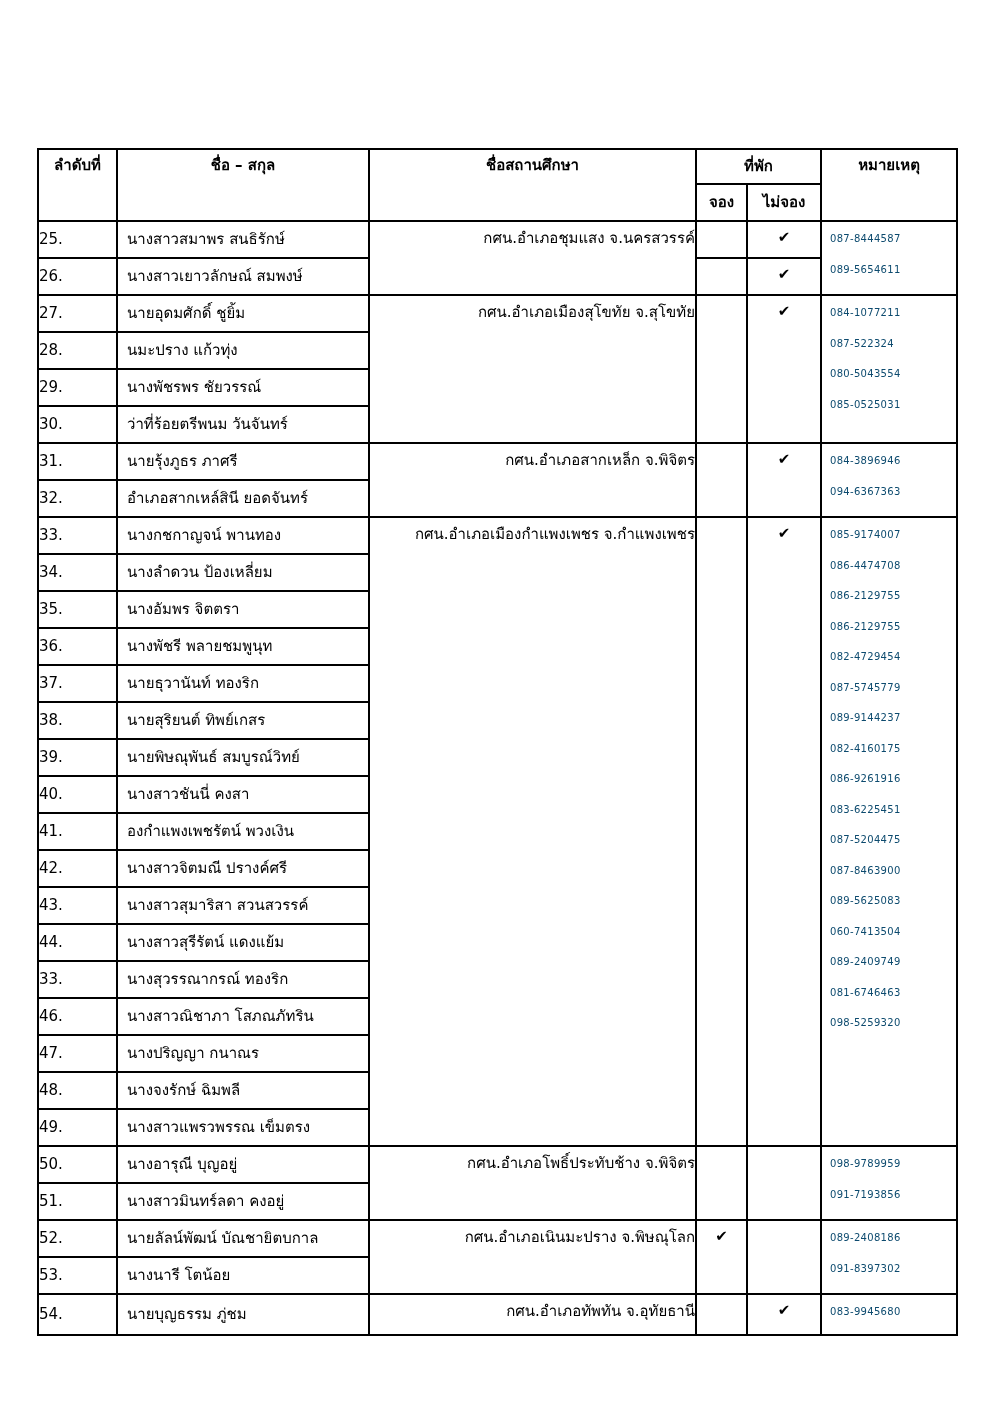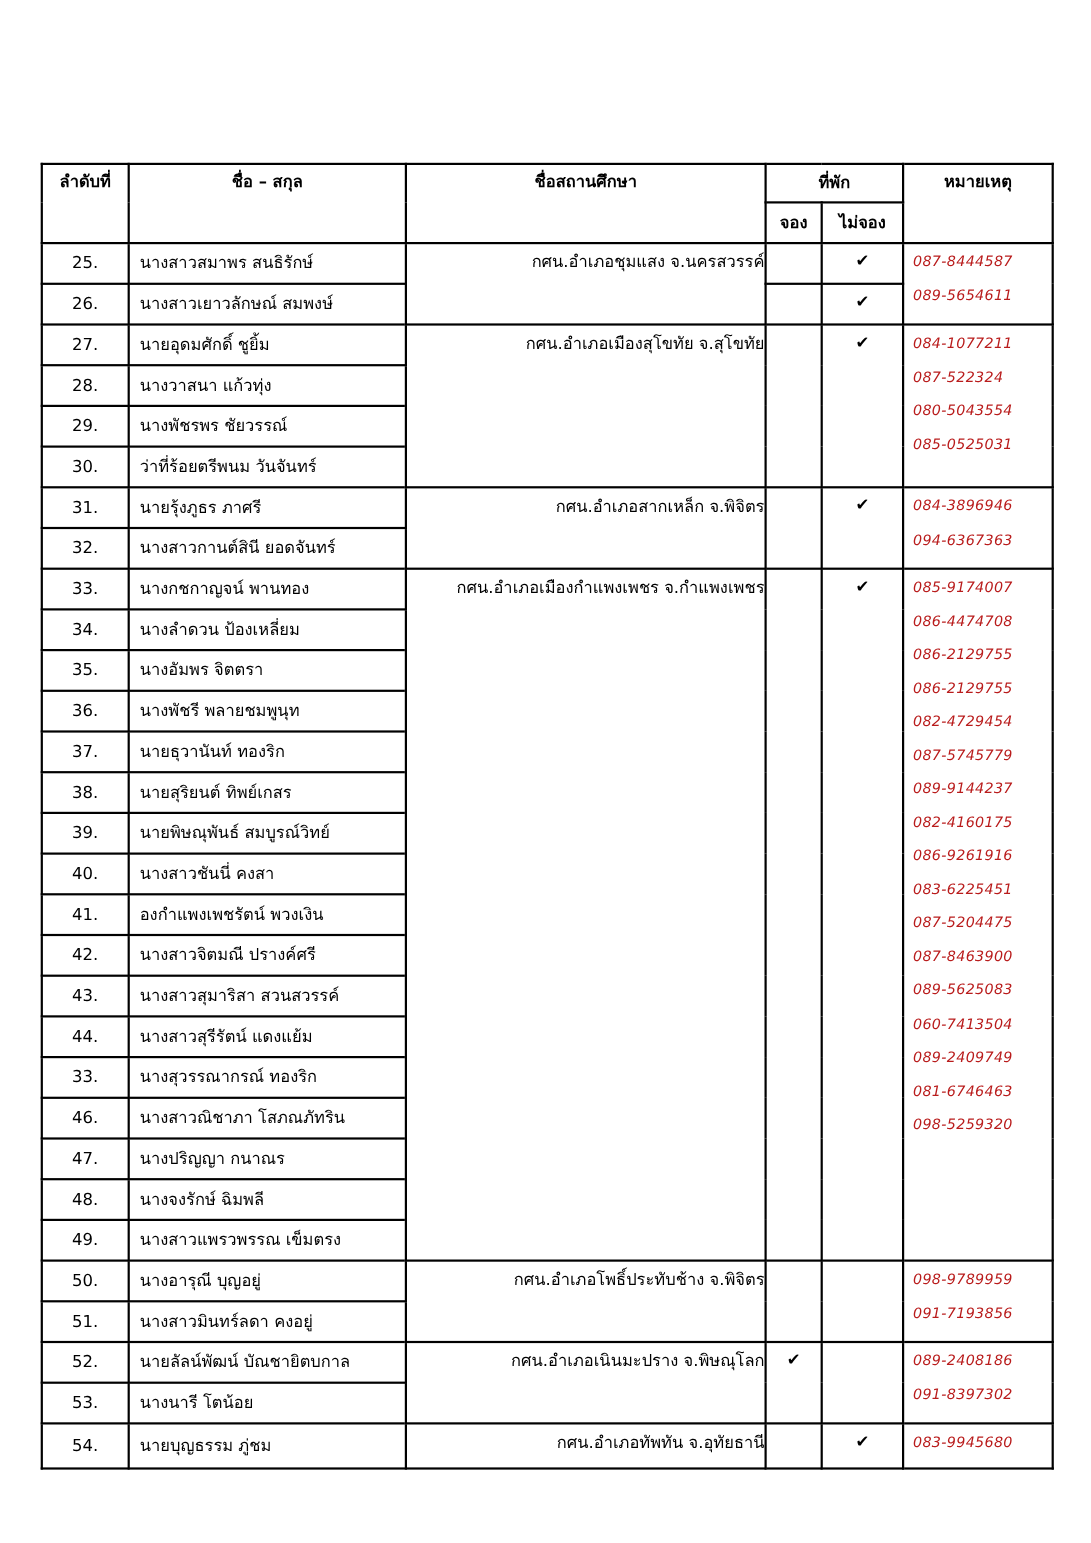--- a/index.html
+++ b/index.html
@@ -7,27 +7,27 @@
   .page { position: absolute; left: 37px; top: 124px; margin-top: 24px; }
   table.roster { border-collapse: collapse; table-layout: fixed; width: 919px; }
   table.roster td, table.roster th { border: 2px solid #000; padding: 0; font-size: 15px; line-height: 1; box-sizing: border-box; }
   table.roster th { font-weight: bold; font-size: 15px; vertical-align: top; }
   .h1 { height: 35px; }
   .h2 { height: 37px; }
   .th-idx, .th-name, .th-school, .th-note { padding-top: 8px !important; text-align: center; }
   .th-stay { text-align: center; vertical-align: middle !important; padding-top: 0 !important; }
   .th-sub { text-align: center; vertical-align: middle !important; }
   tr.dr { height: 37px; }
-  td.idx { text-align: center; vertical-align: middle; font-size: 16px; }
+  td.idx { text-align: left; vertical-align: middle; font-size: 16px; }
   td.name { text-align: left; padding-left: 9px !important; vertical-align: middle; font-size: 16px; white-space: nowrap; overflow: hidden; }
   td.school { text-align: right; vertical-align: top; padding-top: 9px !important; font-size: 15px; white-space: nowrap; }
   td.book { text-align: center; vertical-align: top; padding-top: 8px !important; }
   td.note { vertical-align: top; padding-left: 8px !important; padding-top: 8px !important; }
   .check { display: inline-block; font-size: 15px; font-weight: bold; }
-  .phone { display: block; font-size: 13px; letter-spacing: 0.3px; height: 30.5px; line-height: 17px; color: #b91c1c; font-style: italic; }
+  .phone { display: block; font-size: 10px; letter-spacing: 0.3px; height: 30.5px; line-height: 17px; color: #0c4a6e; }
 </style>
 </head>
 <body>
 
 <div class="page">
 <table class="roster">
   <colgroup>
     <col style="width:79px">
         <col style="width:252px">
         <col style="width:327px">
@@ -76,21 +76,21 @@
       <td class="book" rowspan="4"><span class="check">✔</span></td>
       <td class="note" rowspan="4">
         <span class="phone">084-1077211</span>
         <span class="phone">087-522324</span>
         <span class="phone">080-5043554</span>
         <span class="phone">085-0525031</span>
       </td>
     </tr>
     <tr class="dr">
       <td class="idx">28.</td>
-      <td class="name">นางวาสนา  แก้วทุ่ง</td>
+      <td class="name">นมะปราง  แก้วทุ่ง</td>
     </tr>
     <tr class="dr">
       <td class="idx">29.</td>
       <td class="name">นางพัชรพร  ชัยวรรณ์</td>
     </tr>
     <tr class="dr">
       <td class="idx">30.</td>
       <td class="name">ว่าที่ร้อยตรีพนม  วันจันทร์</td>
     </tr>
 
@@ -100,21 +100,21 @@
       <td class="school" rowspan="2">กศน.อำเภอสากเหล็ก จ.พิจิตร</td>
       <td class="book" rowspan="2"></td>
       <td class="book" rowspan="2"><span class="check">✔</span></td>
       <td class="note" rowspan="2">
         <span class="phone">084-3896946</span>
         <span class="phone">094-6367363</span>
       </td>
     </tr>
     <tr class="dr">
       <td class="idx">32.</td>
-      <td class="name">นางสาวกานต์สินี  ยอดจันทร์</td>
+      <td class="name">อำเภอสากเหล์สินี  ยอดจันทร์</td>
     </tr>
 
     <tr class="dr">
       <td class="idx">33.</td>
       <td class="name">นางกชกาญจน์  พานทอง</td>
       <td class="school" rowspan="17">กศน.อำเภอเมืองกำแพงเพชร จ.กำแพงเพชร</td>
       <td class="book" rowspan="17"></td>
       <td class="book" rowspan="17"><span class="check">✔</span></td>
       <td class="note" rowspan="17">
         <span class="phone">085-9174007</span>

